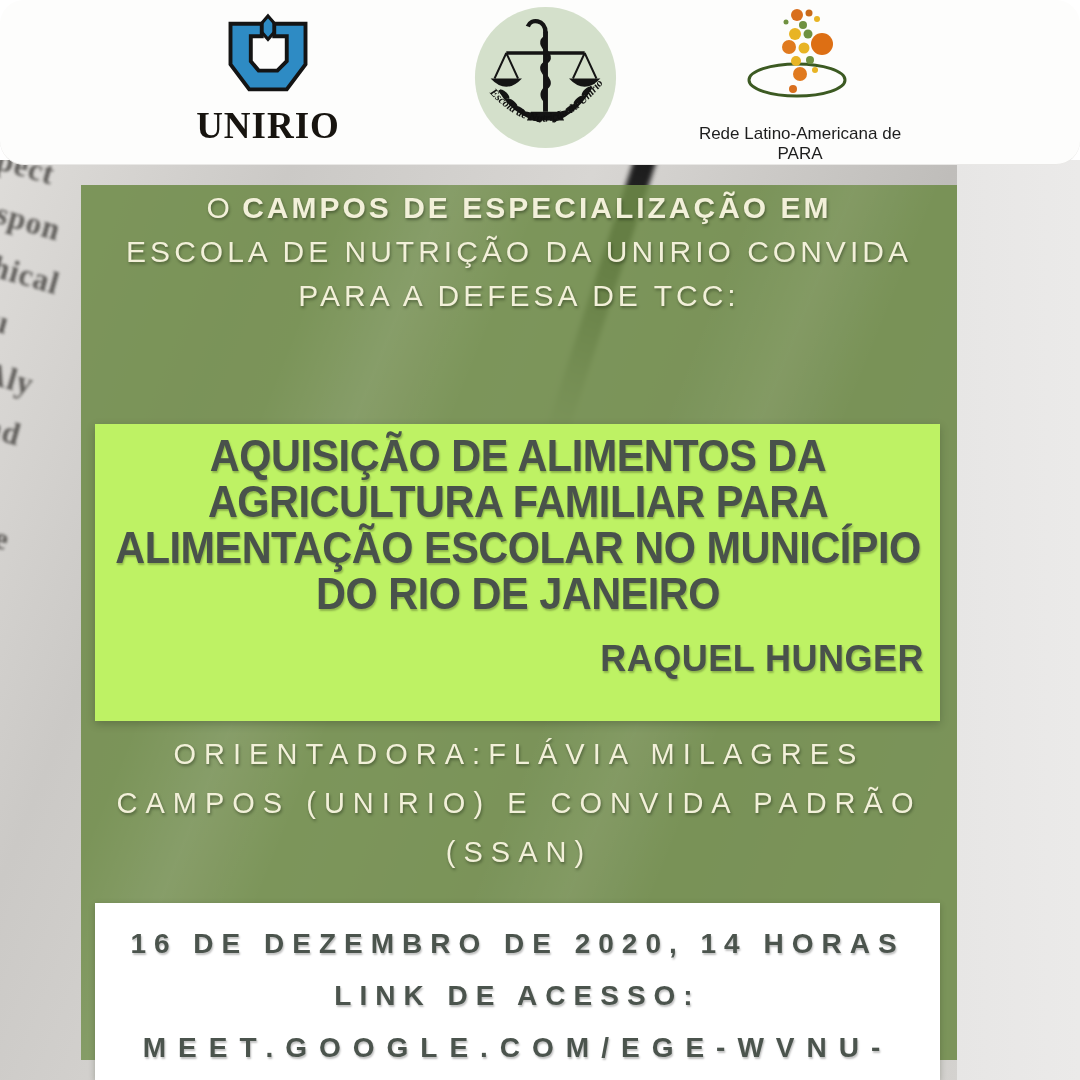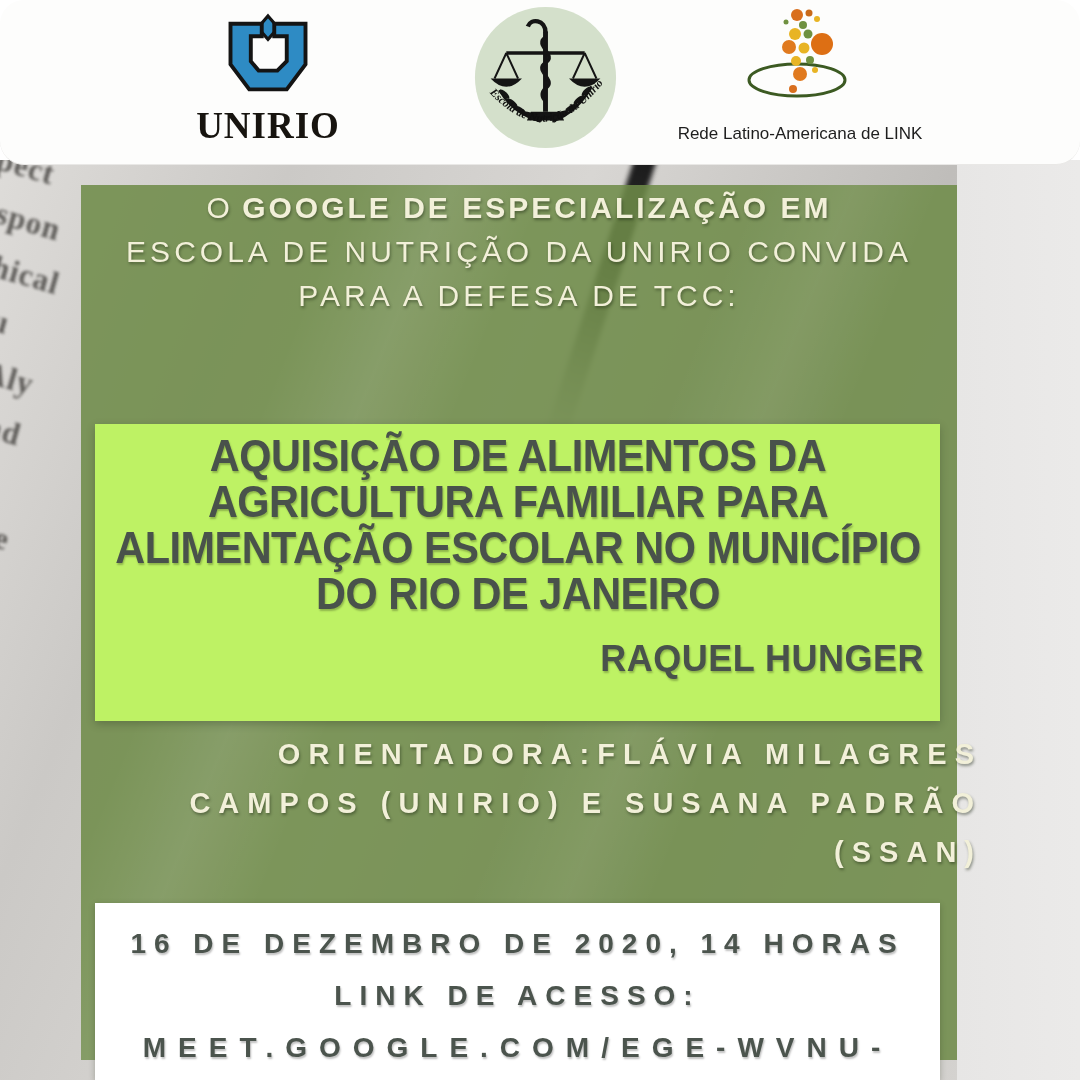--- a/index.html
+++ b/index.html
@@ -52,22 +52,22 @@
   .defense-title{position:absolute;left:50%;top:9px;width:920px;
     transform:translateX(-50%) scaleX(0.92);
     text-align:center;font-weight:700;font-size:45px;line-height:46px;
     letter-spacing:-0.5px;color:#49524b;text-shadow:1px 2px 2px rgba(0,0,0,.25);}
   .defense-author{position:absolute;left:0;right:16px;top:214px;text-align:right;
     font-weight:700;font-size:36px;color:#49524b;letter-spacing:0.5px;
     text-shadow:1px 2px 2px rgba(0,0,0,.25);}
 
   
   .advisor{position:absolute;left:81px;top:730px;width:876px;z-index:4;
-    text-align:right;color:#f2f0d9;font-weight:700;font-size:29px;
-    line-height:49px;letter-spacing:8px;text-shadow:1px 2px 3px rgba(25,35,15,.45);padding-left:25px;}
+    text-align:center;color:#f2f0d9;font-weight:400;font-size:29px;
+    line-height:49px;letter-spacing:8px;text-shadow:1px 2px 3px rgba(25,35,15,.45);}
 
   
   .schedule-box{position:absolute;left:95px;top:903px;width:845px;height:177px;
     background:#ffffff;z-index:4;box-shadow:0 2px 6px rgba(40,50,30,.30);
     text-align:center;color:#4b544d;font-weight:700;font-size:28px;
     line-height:52px;padding-top:15px;box-sizing:border-box;
     text-shadow:1px 2px 2px rgba(0,0,0,.25);}
   .schedule-box .row{letter-spacing:8px;}
   .schedule-box .meet{letter-spacing:12px;}
 </style>
@@ -95,33 +95,33 @@
 riad
 of a
 ill.</div>
   </div>
   <div class="pen-stripe"></div>
 
   <div class="green-panel"></div>
   <div class="right-col"></div>
 
   <div class="invite">
-    <div><span class="reg">O</span> <span class="bold">GOOGLE DE ESPECIALIZAÇÃO EM</span></div>
+    <div><span class="reg">O</span> <span class="bold">CAMPOS DE ESPECIALIZAÇÃO EM</span></div>
     <div class="reg">ESCOLA DE NUTRIÇÃO DA UNIRIO CONVIDA</div>
     <div class="reg">PARA A DEFESA DE TCC:</div>
   </div>
 
   <div class="title-box">
     <div class="defense-title">AQUISIÇÃO DE ALIMENTOS DA AGRICULTURA FAMILIAR PARA ALIMENTAÇÃO ESCOLAR NO MUNICÍPIO DO RIO DE JANEIRO</div>
     <div class="defense-author">RAQUEL HUNGER</div>
   </div>
 
   <div class="advisor">
     <div>ORIENTADORA:FLÁVIA MILAGRES</div>
-    <div>CAMPOS (UNIRIO) E SUSANA PADRÃO</div>
+    <div>CAMPOS (UNIRIO) E CONVIDA PADRÃO</div>
     <div>(SSAN)</div>
   </div>
 
   <div class="schedule-box">
     <div class="row">16 DE DEZEMBRO DE 2020, 14 HORAS</div>
     <div class="row">LINK DE ACESSO:</div>
     <div class="row meet">MEET.GOOGLE.COM/EGE-WVNU-MDY</div>
   </div>
 
   <div class="header-band">
@@ -186,17 +186,17 @@
           <circle cx="64" cy="43" r="7" fill="#e07a1f"></circle>
           <circle cx="79" cy="44" r="5.5" fill="#e8b424"></circle>
           <circle cx="97" cy="40" r="11" fill="#dd6f14"></circle>
           <circle cx="71" cy="57" r="5" fill="#e8b424"></circle>
           <circle cx="85" cy="56" r="4" fill="#6f9140"></circle>
           <circle cx="90" cy="66" r="3" fill="#e8b424"></circle>
           <circle cx="75" cy="70" r="7" fill="#e07a1f"></circle>
           <circle cx="68" cy="85" r="4" fill="#d96f1e"></circle>
         </g>
       </svg>
-      <div class="rede-label">Rede Latino-Americana de LINK</div>
+      <div class="rede-label">Rede Latino-Americana de PARA</div>
     </div>
 
   </div>
 </div>
 
 </body></html>

